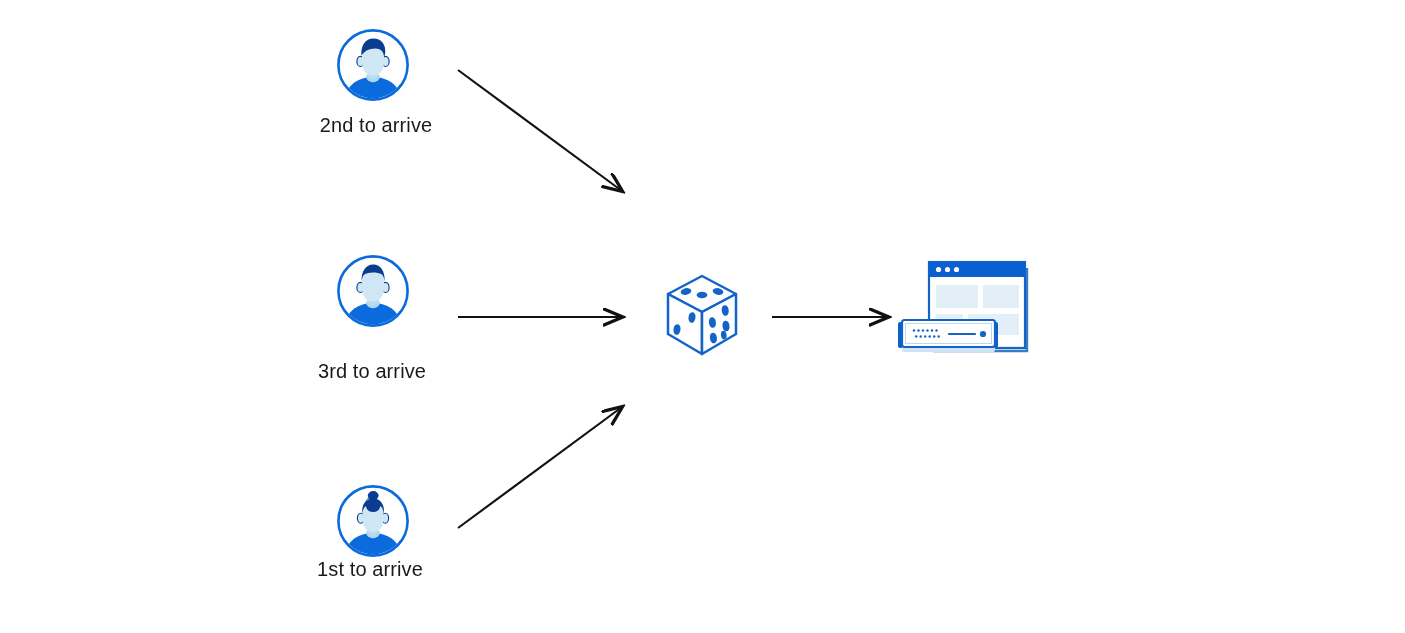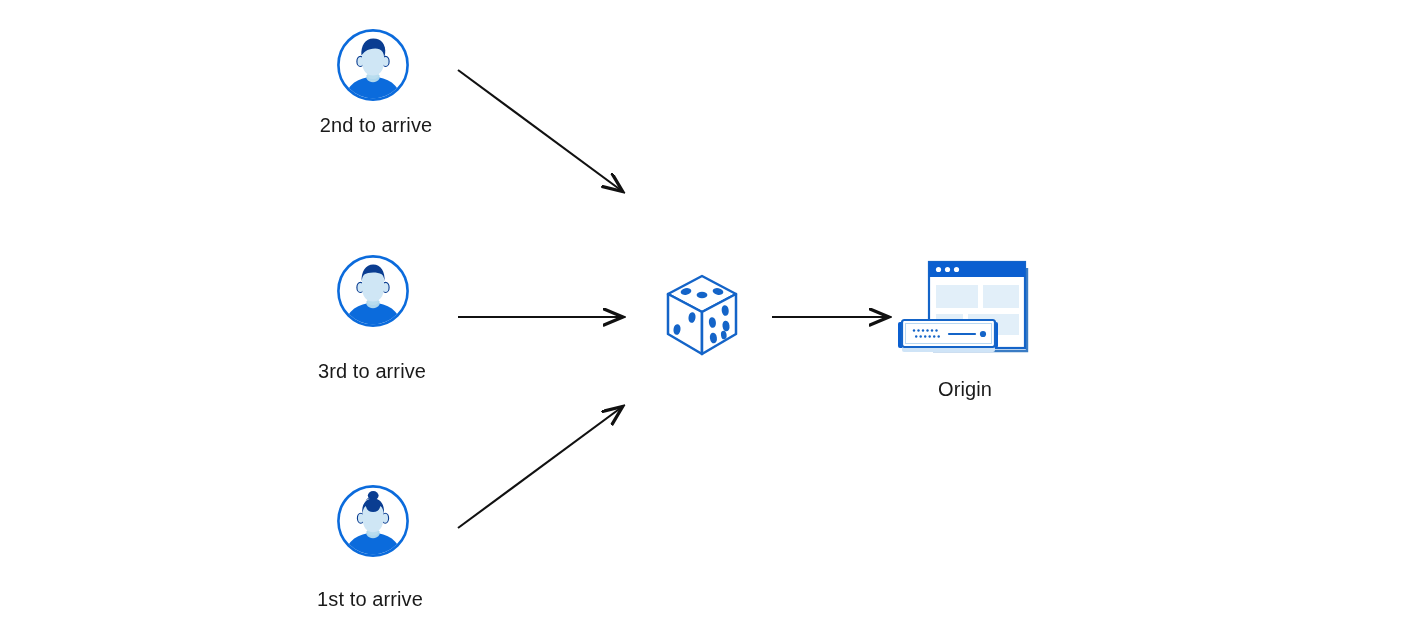--- a/index.html
+++ b/index.html
@@ -128,21 +128,21 @@
         <ellipse cx="24.8" cy="34.2" rx="3.4" ry="5.0" fill="#cfe6f5" stroke="#0a3d91" stroke-width="1.15"></ellipse>
         <ellipse cx="49.2" cy="34.2" rx="3.4" ry="5.0" fill="#cfe6f5" stroke="#0a3d91" stroke-width="1.15"></ellipse>
         <path d="M26.6 27 C26.6 18.8 31.2 14.4 37 14.4 C42.8 14.4 47.4 18.8 47.4 27 L47.4 34.2 C47.4 43.2 42.9 48.2 37 48.2 C31.1 48.2 26.6 43.2 26.6 34.2 Z" fill="#cfe6f5"></path>
 
         <ellipse cx="37.2" cy="11.6" rx="5.4" ry="4.5" fill="#0a3d91"></ellipse>
         <path d="M26.3 30.2 C25.4 20.6 29.6 14.6 37.1 14.6 C44.6 14.6 48.8 20.6 47.9 30.2 C47.4 26.0 46.2 23.2 44.4 22.0 C43.4 26.0 41.4 28.0 37.1 28.0 C32.8 28.0 30.8 26.0 29.8 22.0 C28.0 23.2 26.8 26.0 26.3 30.2 Z" fill="#0a3d91"></path>
         <path d="M29.6 17.2 C31.8 14.2 35.0 13.6 37.2 13.8 C34.2 12.4 30.8 14.0 29.6 17.2 Z" fill="#0a3d91"></path>
       </g>
     </svg>
   </div>
-  <div class="node-label" style="left:240px; top:588px;">1st to arrive</div>
+  <div class="node-label" style="left:240px; top:558px;">1st to arrive</div>
 
   <div class="node" style="left:662px; top:272px;">
     <svg width="80" height="88" viewBox="0 0 80 88">
 
       <g fill="#ffffff" stroke="#1464c8" stroke-width="2.5" stroke-linejoin="round">
 
         <path d="M40 4 L74 22 L40 40 L6 22 Z"></path>
 
         <path d="M6 22 L40 40 L40 82 L6 62 Z"></path>
 
@@ -215,15 +215,14 @@
             <circle cx="36.7" cy="80.5" r="1.2"></circle>
           <circle cx="41.2" cy="80.5" r="1.2"></circle>
             <circle cx="45.7" cy="80.5" r="1.2"></circle>
         </g>
 
         <line x1="56" y1="78" x2="82" y2="78" stroke="#1464c8" stroke-width="2.2" stroke-linecap="round"></line>
         <circle cx="90" cy="78" r="3.1" fill="#1464c8"></circle>
       </g>
     </svg>
   </div>
-  <div class="node-label" style="left:835px; top:378px;">Origin</div>
 
 </div>
 
 </body></html>

